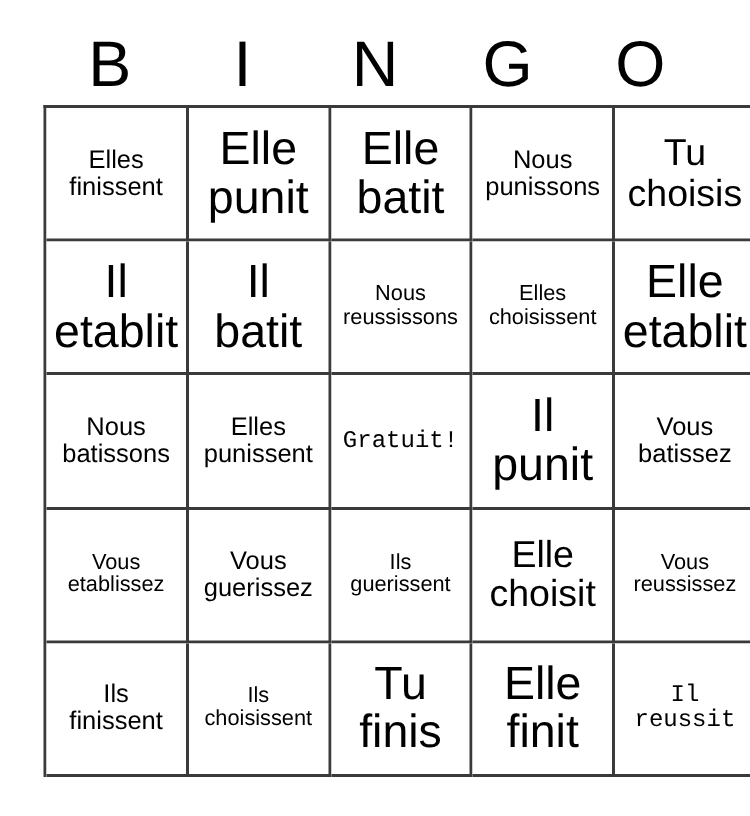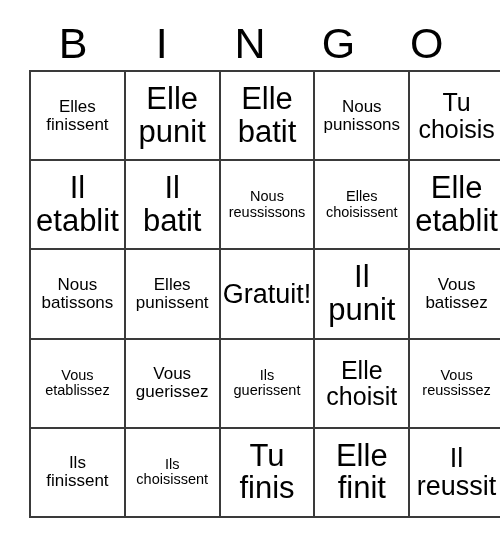--- a/index.html
+++ b/index.html
@@ -68,21 +68,21 @@
     display: block;
     width: 100%;
     line-height: 1.06;
     color: #000000;
     white-space: pre-line;
     word-break: keep-all;
   }
   
   .sz-xs .cell-text { font-size: 14.5px; }
   .sz-s  .cell-text { font-size: 17px; }
-  .sz-m  .cell-text { font-size: 27px; }
+  .sz-m  .cell-text { font-size: 16px; font-family: Liberation Mono, monospace; }
   .sz-l  .cell-text { font-size: 25px; }
   .sz-xl .cell-text { font-size: 31px; }
 </style>
 </head>
 <body>
 
 <div id="card">
 
   <div id="header-row">
     <div class="header-letter">B</div>

